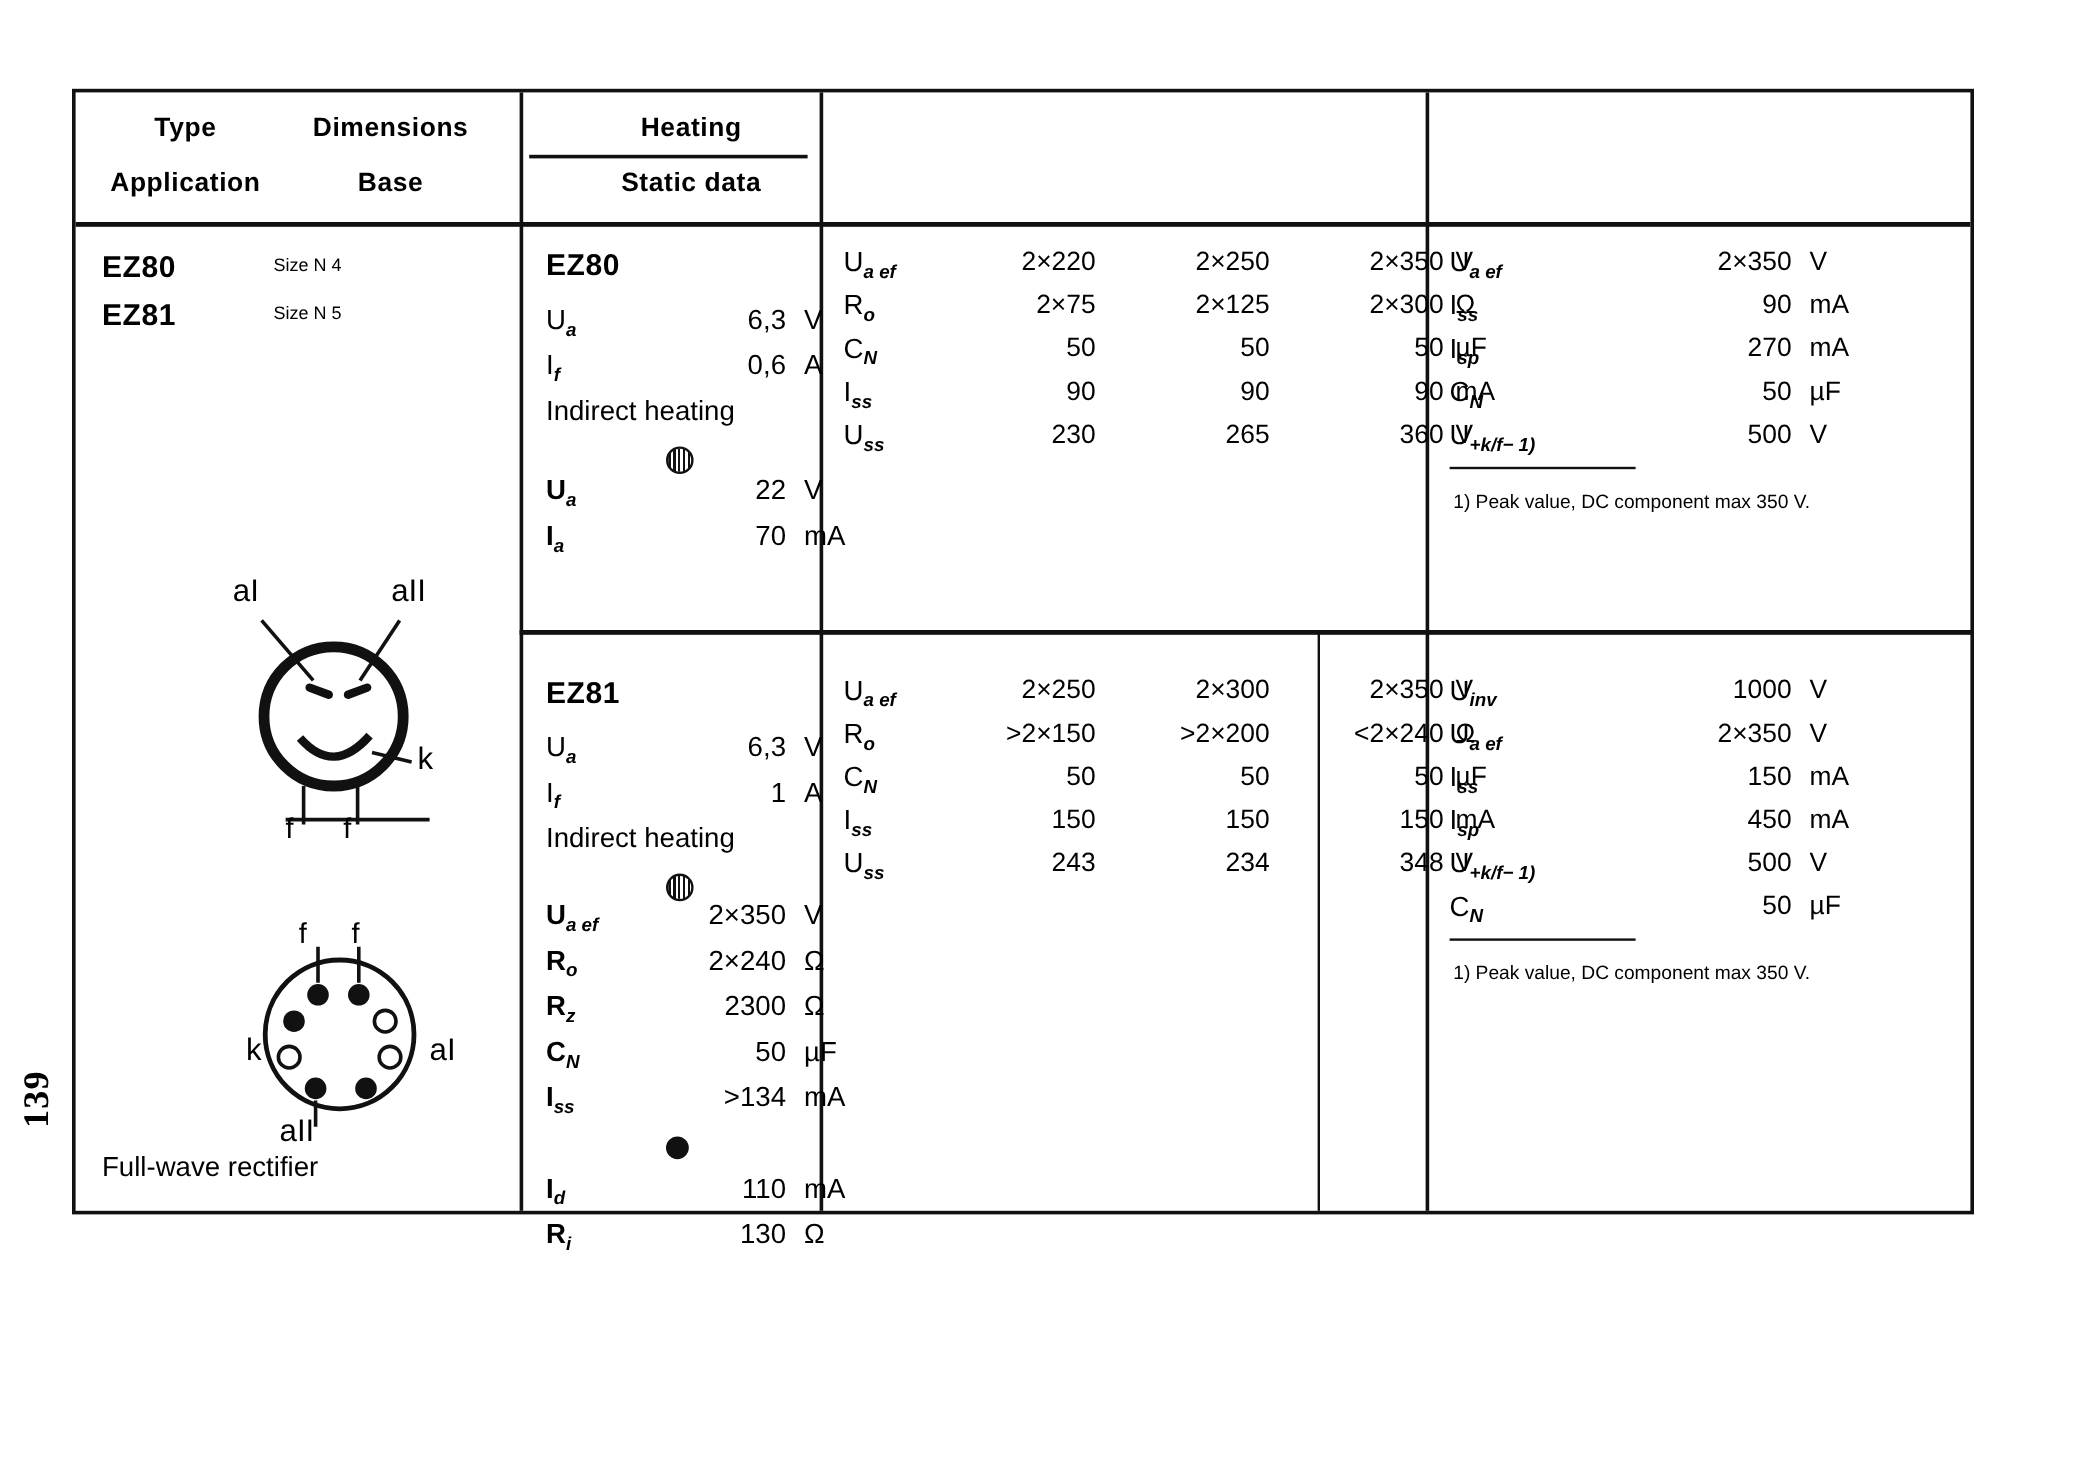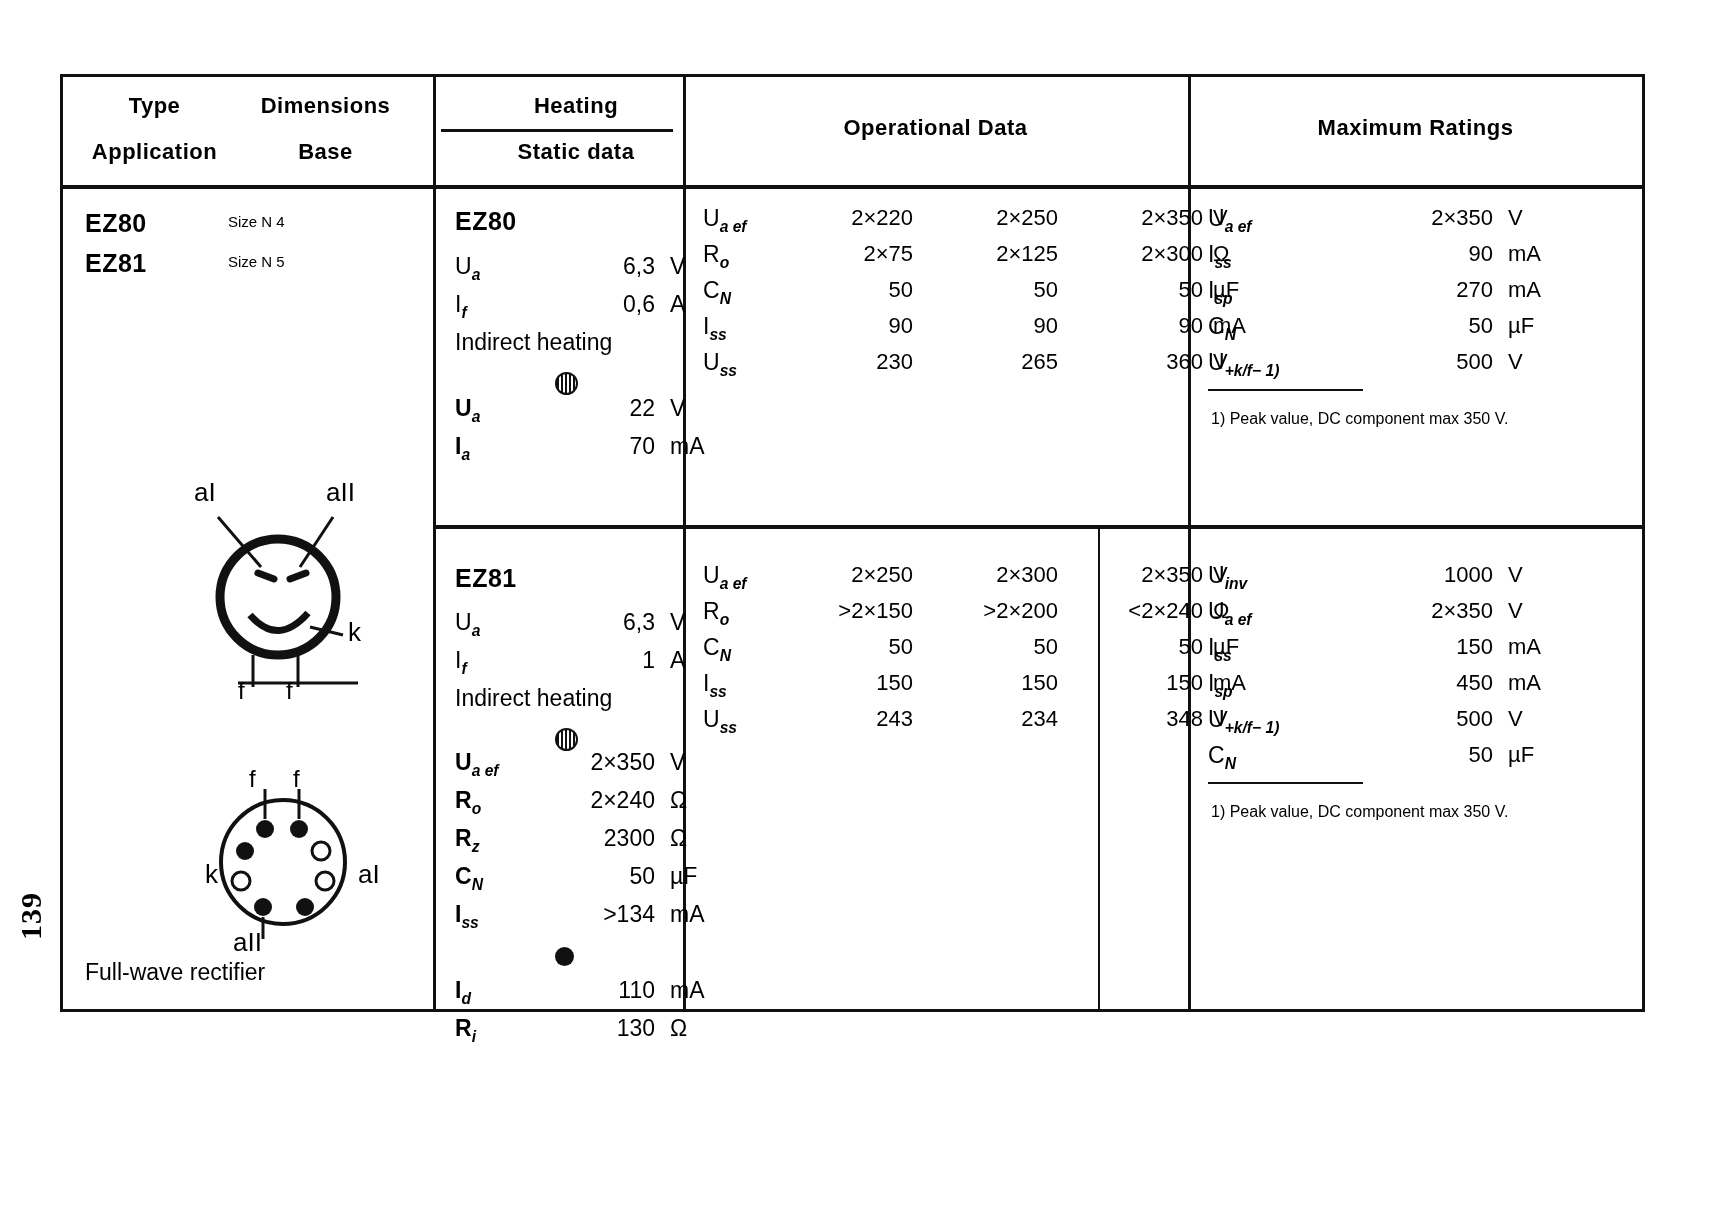--- a/index.html
+++ b/index.html
@@ -175,22 +175,20 @@
     <div class="header">
       <div class="hdr-cell col1 hdr-t1">Type</div>
       <div class="hdr-cell col1 hdr-t2">Application</div>
 
       <div class="hdr-cell col2 hdr-t1">Dimensions</div>
       <div class="hdr-cell col2 hdr-t2">Base</div>
 
       <div class="hdr-cell col3 hdr-t1">Heating</div>
       <div class="hdr-cell col3 hdr-t2">Static data</div>
 
-      <div class="hdr-cell col4" style="top:38px;">Operational Data</div>
-      <div class="hdr-cell col5" style="top:38px;">Maximum Ratings</div>
 
       <div class="hline" style="left:378px; top:52px; width:232px; border-top-width:3px;"></div>
     </div>
     <div class="hdr-line-bottom"></div>
 
     <div class="vline" style="left:370px; top:0; height:932px;"></div>
     <div class="vline" style="left:620px; top:0; height:932px;"></div>
     <div class="vline" style="left:1125px; top:0; height:932px;"></div>
 
     <div class="vline" style="left:1035px; top:448px; height:484px; border-left-width:2px;"></div>

